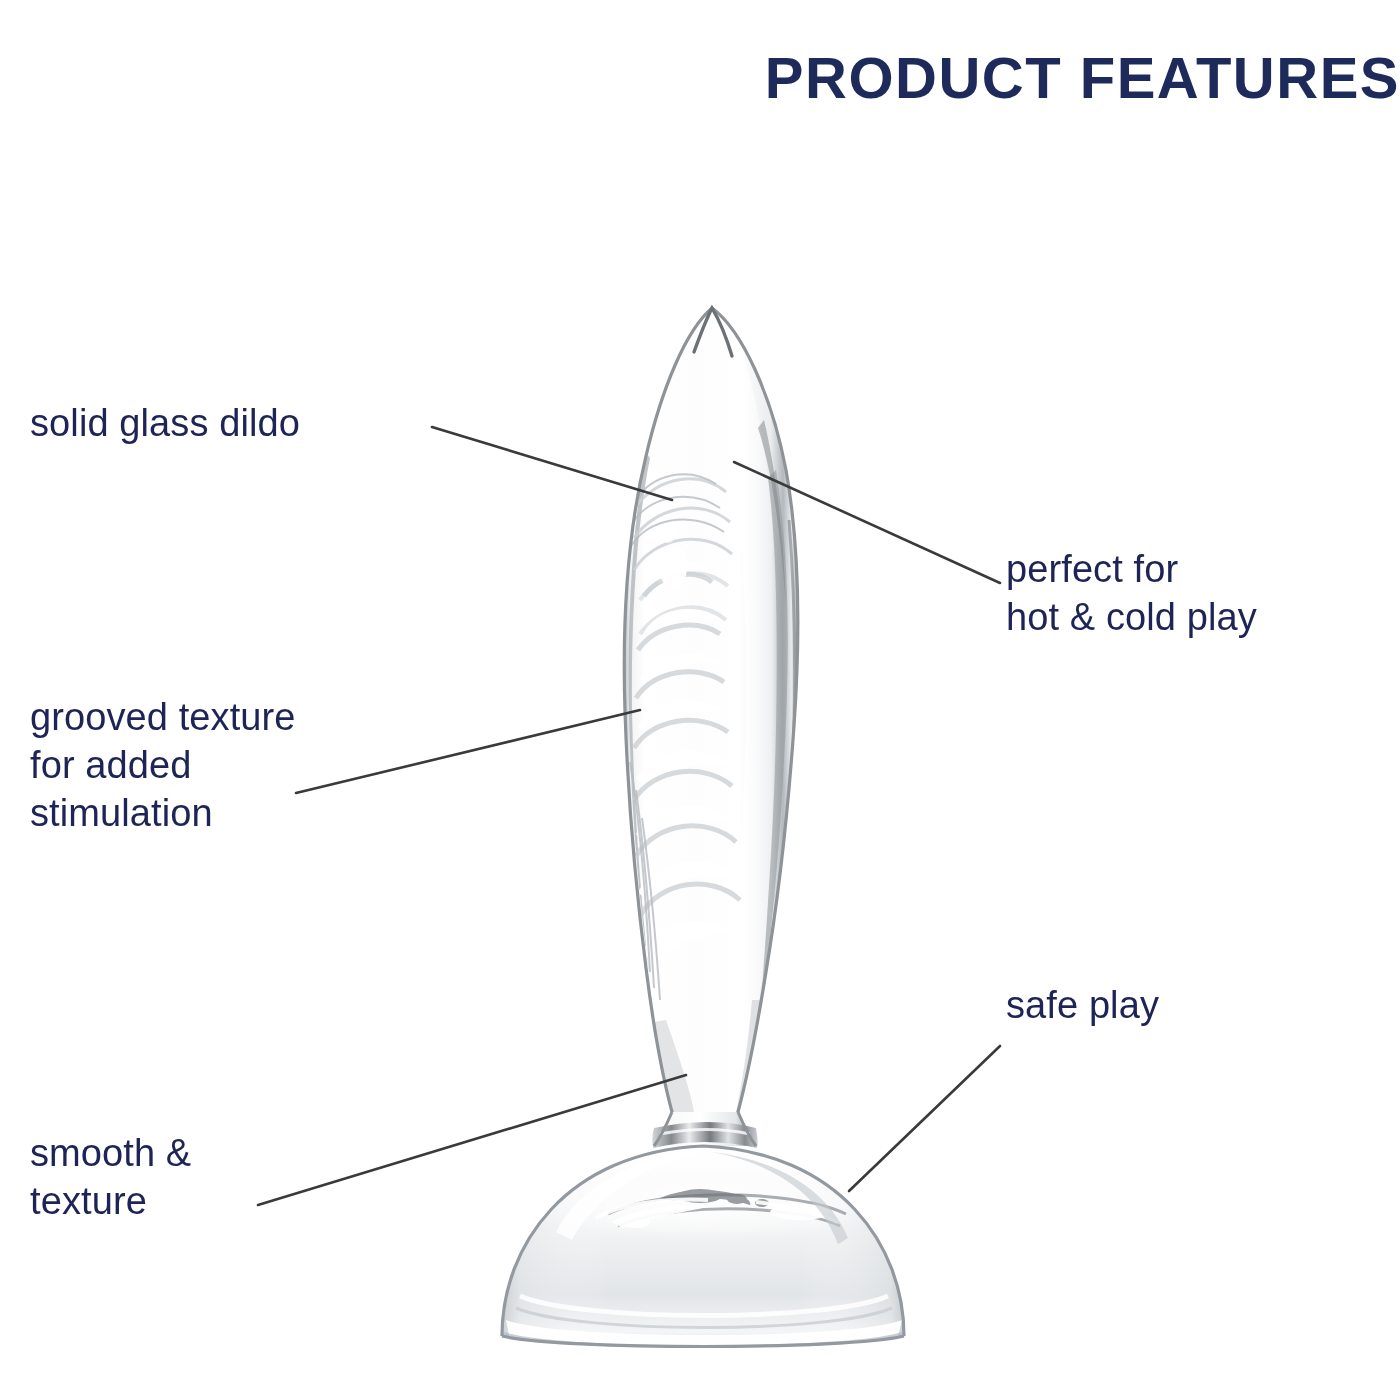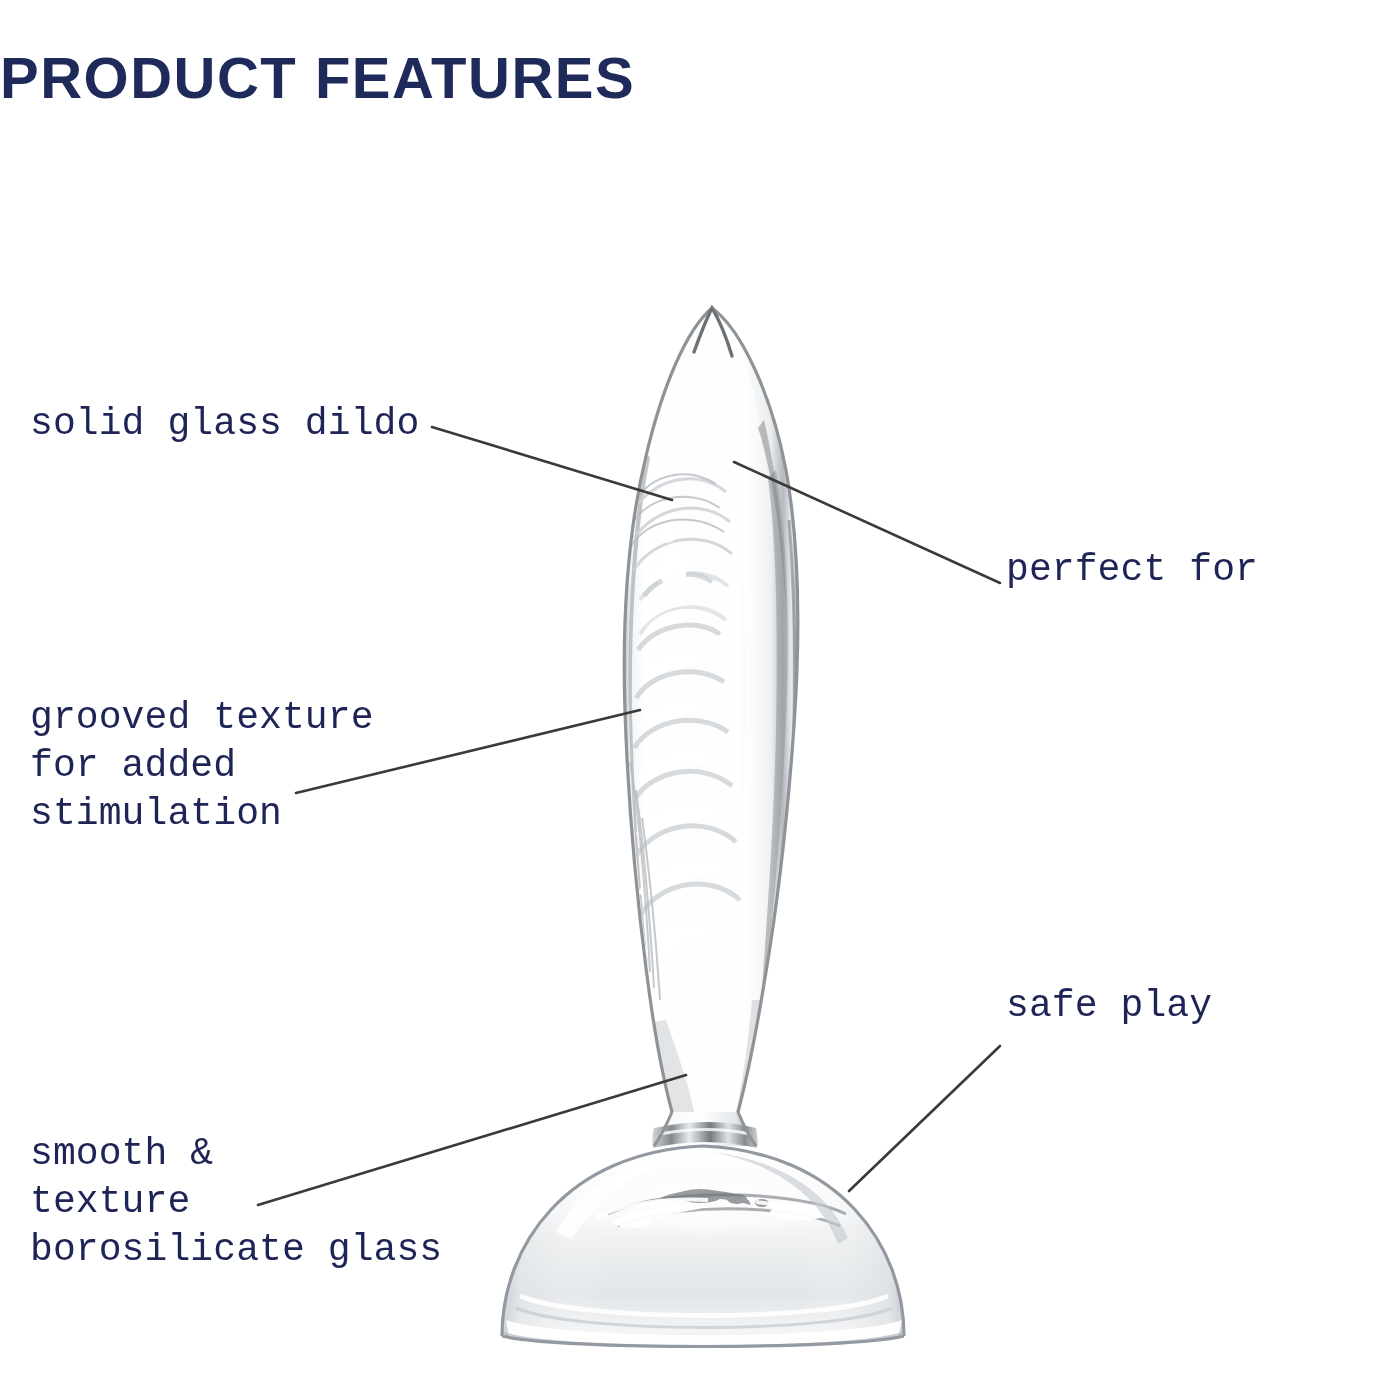--- a/index.html
+++ b/index.html
@@ -16,33 +16,33 @@
     overflow: hidden;
     font-family: "Liberation Sans", sans-serif;
   }
 
   
   #page-title {
     position: absolute;
     left: 0;
     top: 44px;
     width: 1400px;
-    text-align: left;
+    text-align: right;
     font-family: "Liberation Sans", sans-serif;
     font-weight: 700;
     font-size: 58px;
     letter-spacing: 1.5px;
     color: #1e2a5a;
     white-space: nowrap;
   }
 
   
   .callout {
     position: absolute;
-    font-family: Liberation Mono, monospace;
+    font-family: Liberation Sans, sans-serif;
     font-weight: 300;
     font-size: 38px;
     line-height: 1.26;
     color: #1e2456;
     letter-spacing: 0.1px;
   }
   .callout .ln { display: block; white-space: nowrap; }
 
   #callout-solid-glass    { left: 30px;  top: 400px; }
   #callout-grooved        { left: 30px;  top: 694px; }
@@ -338,24 +338,24 @@
 
   <div class="callout" id="callout-grooved">
     <span class="ln">grooved texture</span>
     <span class="ln">for added</span>
     <span class="ln">stimulation</span>
   </div>
 
   <div class="callout" id="callout-smooth">
     <span class="ln">smooth &amp;</span>
     <span class="ln">texture</span>
-    <span class="ln">borosilicate glass</span>
   </div>
 
   <div class="callout" id="callout-hotcold">
     <span class="ln">perfect for</span>
+    <span class="ln">hot &amp; cold play</span>
   </div>
 
   <div class="callout" id="callout-broadbase">
     <span class="ln">safe play</span>
   </div>
 
 </div>
 
 </body></html>

